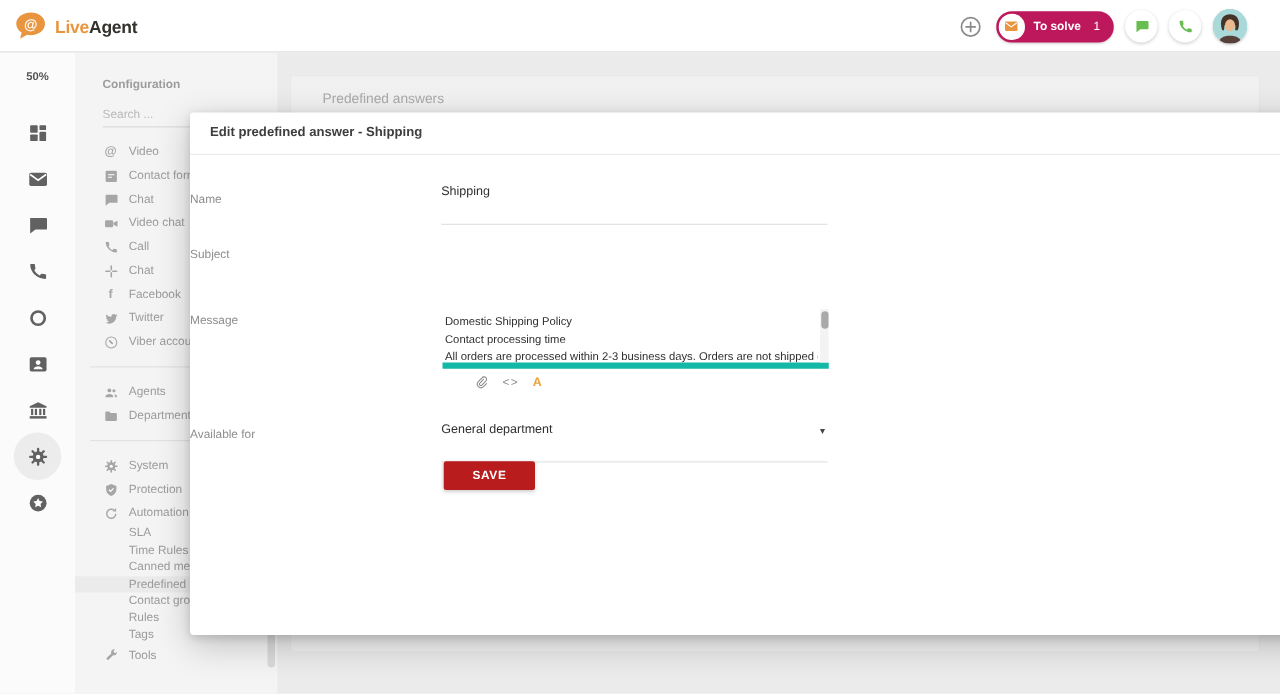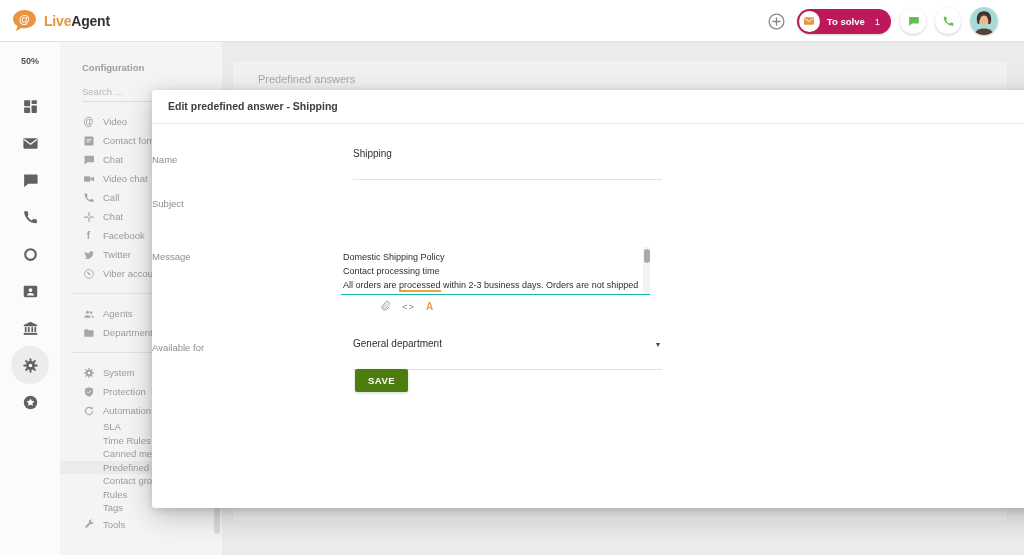--- a/index.html
+++ b/index.html
@@ -86,37 +86,37 @@
     box-shadow:0 8px 28px rgba(0,0,0,.22), 0 2px 8px rgba(0,0,0,.14); }
   .modal-hr { position:absolute; left:0; right:0; top:33px; border-top:1px solid #ececec; }
   .modal-title { position:absolute; left:16px; top:10px; font-size:10.5px; font-weight:bold; color:#3e3e3e; }
   .modal-close { position:absolute; right:13px; top:5px; font-size:15px; color:#555; cursor:pointer; line-height:22px; }
   .f-label { position:absolute; left:0; width:166px; text-align:left; font-size:9.5px; color:#8d8d8d; }
   .field { position:absolute; left:201px; width:309px; }
   .f-value { font-size:10px; color:#2f2f2f; padding-bottom:20px; border-bottom:1px solid #e3e3e3;
     white-space:nowrap; cursor:text; }
   .f-help { margin-top:3px; font-size:8.5px; color:#a5a5a5; line-height:11px; }
   .nowrap { white-space:nowrap; }
-  .msgbox { position:absolute; left:189px; top:157px; width:309px; height:48px;
-    border-bottom:1px solid #14b8a6; cursor:text; overflow:hidden; }
+  .msgbox { position:absolute; left:202px; top:157px; width:309px; height:48px;
+    border-bottom:5px solid #14b8a6; cursor:text; overflow:hidden; }
   .msg-line { white-space:nowrap; overflow:hidden; font-size:9px; line-height:14px; color:#2f2f2f;
     padding-left:2px; width:300px; }
   .msg-line:first-child { margin-top:3px; }
   .marked { border-bottom:2px solid #ECA23F; }
   .msg-track { position:absolute; right:0; top:0; width:7px; height:48px; background:#f3f3f3; }
   .msg-thumb { position:absolute; right:0; top:2px; width:6px; height:14px; background:#a9a9a9; border-radius:3px; cursor:pointer; }
   .toolbar { position:absolute; left:227px; top:209px; display:flex; align-items:center; gap:11px; color:#8c8c8c; }
   .tb-clip { width:12px; height:14px; display:inline-flex; cursor:pointer; }
   .tb-clip svg { width:12px; height:14px; }
   .tb-code { font-size:9.5px; letter-spacing:1px; cursor:pointer; }
   .tb-color { font-size:10px; font-weight:bold; color:#ECA23F; cursor:pointer; }
   .select-field { position:absolute; left:201px; top:248px; width:309px; cursor:pointer; }
   .select-caret { position:absolute; right:2px; top:2px; font-size:8px; color:#444; }
-  .save-btn { position:absolute; left:203px; top:279px; background:#4d7c0f; color:#fff;
-    font-size:9.5px; font-weight:bold; letter-spacing:.5px; padding:6px 13px; border-radius:2px;
+  .save-btn { position:absolute; left:203px; top:279px; background:#b91c1c; color:#fff;
+    font-size:9.5px; font-weight:bold; letter-spacing:.5px; padding:6px 23px; border-radius:2px;
     border:none; cursor:pointer; box-shadow:0 1px 3px rgba(0,0,0,.18);
     font-family:"Liberation Sans", sans-serif; }
 
   
   .livehelp { position:absolute; left:996px; top:391px; width:16px; height:72px; background:#6CBE4C;
     border-radius:2px; z-index:45; display:flex; align-items:center; justify-content:center; cursor:pointer; }
   .livehelp span { transform:rotate(-90deg); white-space:nowrap; color:#fff; font-size:9px;
     font-weight:bold; letter-spacing:.3px; }
 </style>
 </head>

